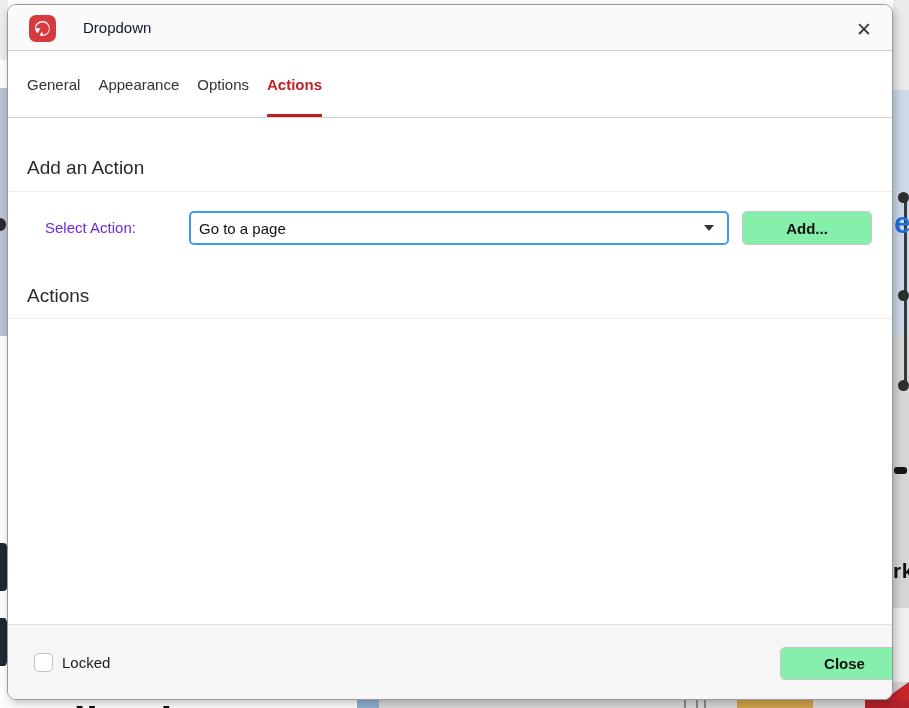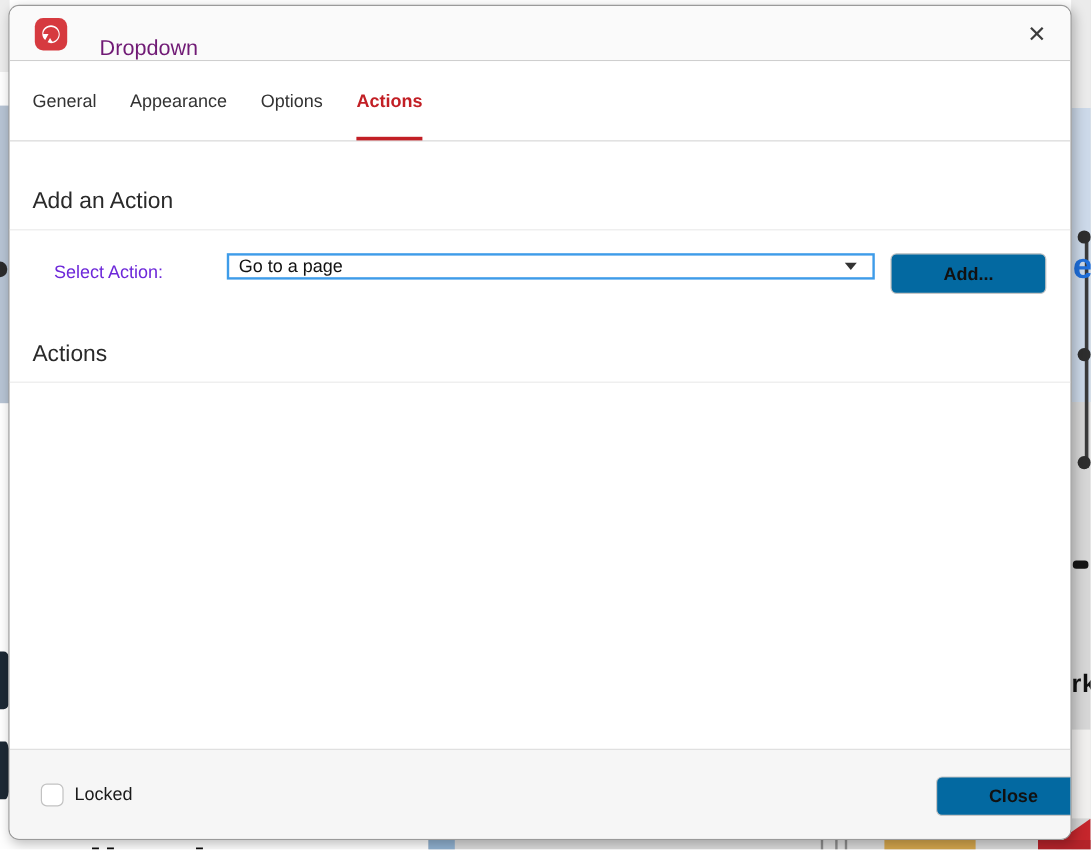--- a/index.html
+++ b/index.html
@@ -67,33 +67,33 @@
     position:absolute;left:0;top:0;right:0;height:46px;
     background:#fafafa;border-bottom:1px solid #cfcfcf;
     display:flex;align-items:center;
   }
   .app-icon{
     position:absolute;left:21px;top:10px;width:27px;height:27px;
     background:var(--icon-red);border-radius:7px;
     display:flex;align-items:center;justify-content:center;
   }
   .window-title{
-    position:absolute;left:75px;top:12px;height:46px;line-height:46px;
-    font-size:18px;color:#701a75;
+    position:absolute;left:75px;top:0;height:46px;line-height:46px;
+    font-size:15px;color:#0f172a;
   }
   .close-btn{
     position:absolute;right:12px;top:8px;width:32px;height:32px;
     display:flex;align-items:center;justify-content:center;
     font-size:19px;color:#3c3c3c;cursor:pointer;border-radius:4px;
   }
 
   .tabs{
     position:absolute;left:0;top:46px;right:0;height:67px;
     background:#fff;border-bottom:1px solid #cfcfcf;
-    display:flex;align-items:center;gap:28px;padding-left:19px;
+    display:flex;align-items:center;gap:18px;padding-left:19px;
   }
   .tab{
     position:relative;font-size:15px;color:#333;cursor:pointer;
     height:100%;display:flex;align-items:center;
   }
   .tab.active{color:var(--accent-red);font-weight:700;}
   .tab.active::after{
     content:"";position:absolute;left:0;right:0;bottom:0;height:3px;
     background:var(--accent-red);
   }
@@ -106,32 +106,32 @@
   .sec-actions{top:167px;}
   .divider{position:absolute;left:0;right:0;height:1px;background:#ececec;}
   .div1{top:73px;}
   .div2{top:200px;}
 
   .select-row-label{
     position:absolute;left:37px;top:93px;height:34px;line-height:34px;
     font-size:15px;color:#6d28d9;
   }
   .select-box{
-    position:absolute;left:181px;top:93px;width:540px;height:22px;
-    border:2px solid var(--focus-blue);border-radius:0;background:#fff;
+    position:absolute;left:181px;top:93px;width:540px;height:34px;
+    border:2px solid var(--focus-blue);border-radius:5px;background:#fff;
     display:flex;align-items:center;cursor:pointer;
   }
   .select-value{font-size:15px;color:#111;padding-left:8px;flex:1;}
   .caret{
     width:0;height:0;margin-right:13px;
     border-left:5.5px solid transparent;border-right:5.5px solid transparent;
     border-top:6px solid #333;
   }
   .btn{
-    background:#0369a1;border:1px solid #c6c6c6;border-radius:5px;
+    background:#86efac;border:1px solid #c6c6c6;border-radius:5px;
     font-size:15px;font-weight:600;color:#111;cursor:pointer;
     font-family:"Liberation Sans","DejaVu Sans",sans-serif;
   }
   .add-btn{position:absolute;left:734px;top:93px;width:130px;height:34px;}
 
   .footer{
     position:absolute;left:0;bottom:0;right:0;height:75px;
     background:#f6f6f6;border-top:1px solid #e0e0e0;
   }
   .locked-wrap{

